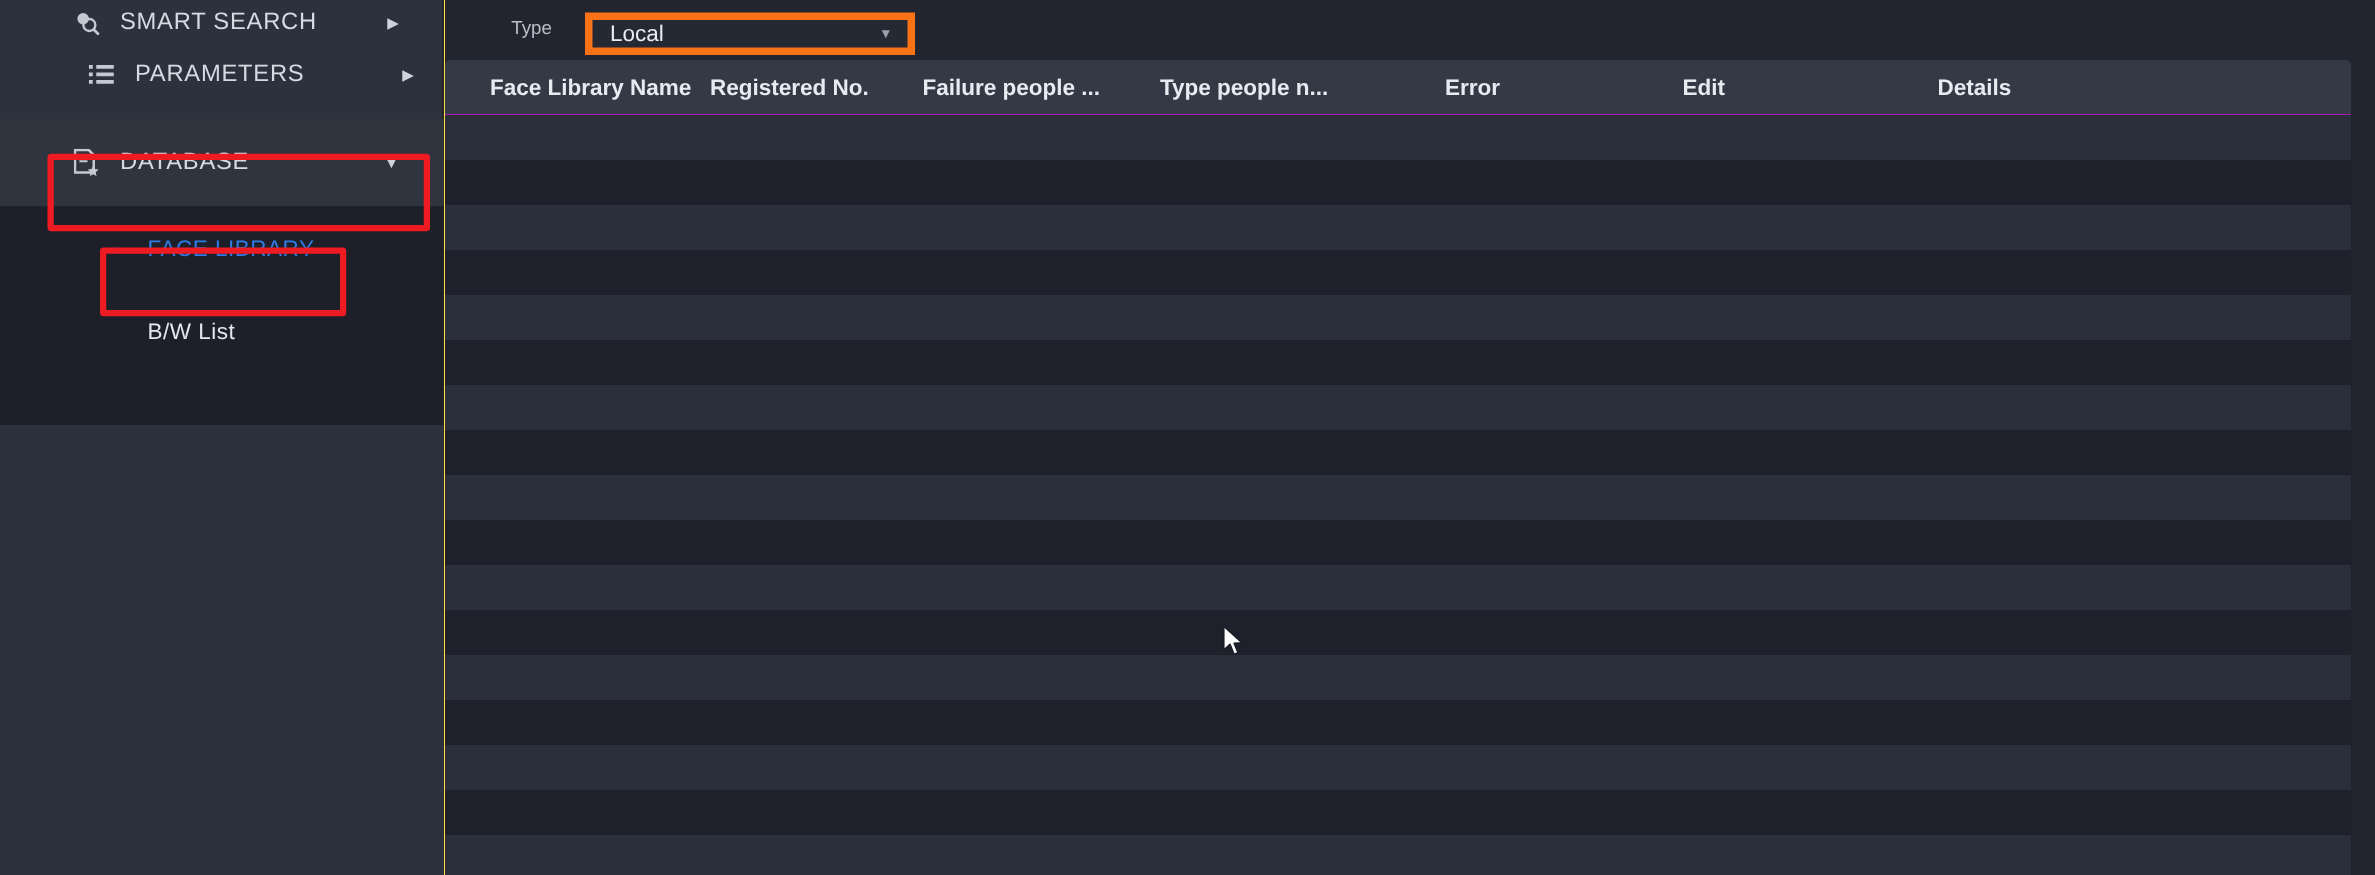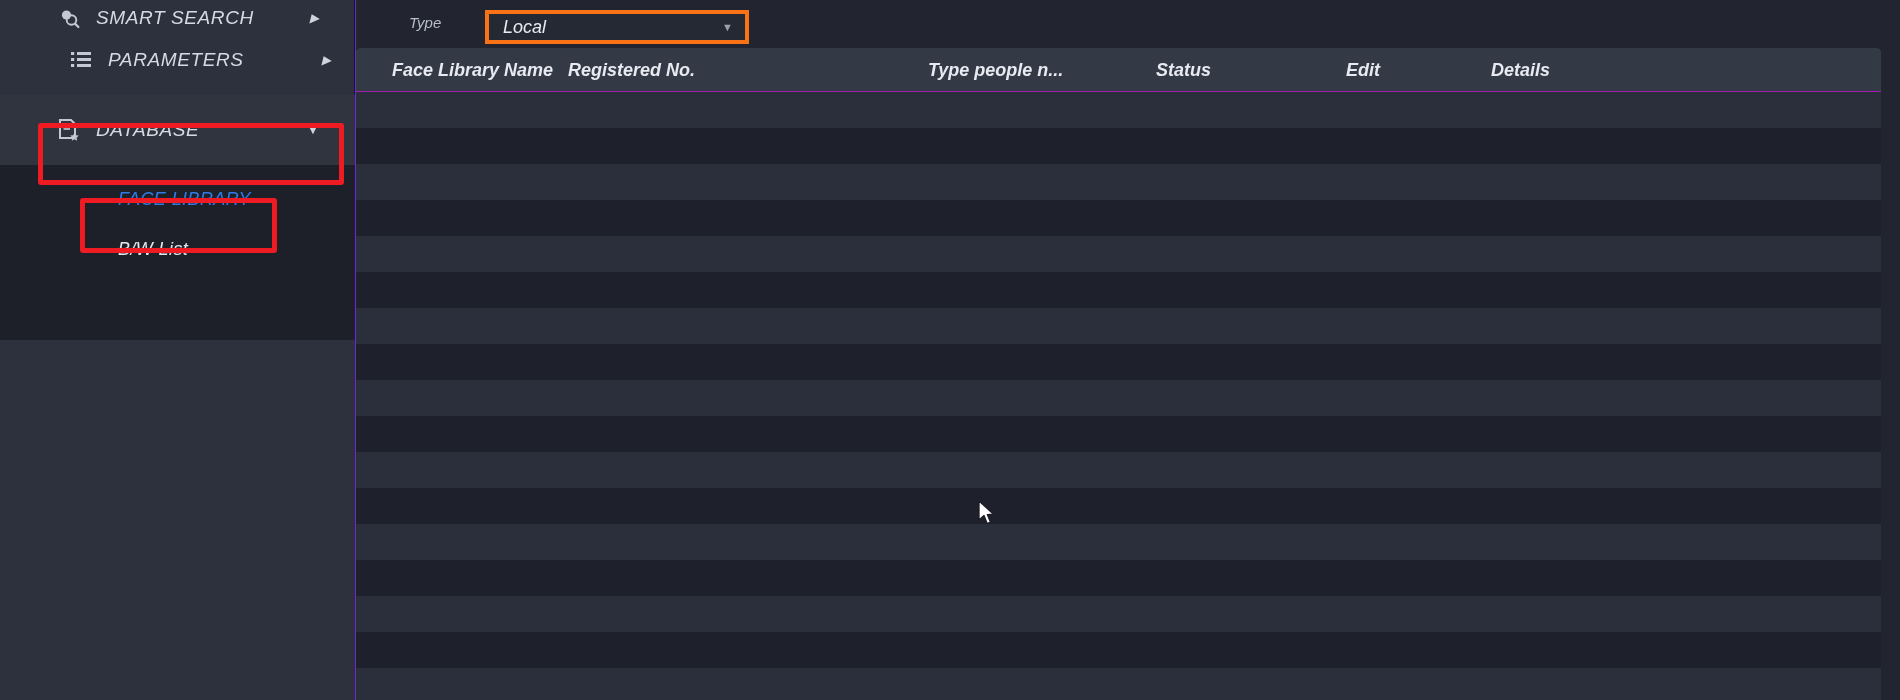--- a/index.html
+++ b/index.html
@@ -9,22 +9,21 @@
     height: 700px;
     overflow: hidden;
     background: #1b1e27;
     font-family: "Liberation Sans", sans-serif;
   }
 
   #app {
     position: relative;
     width: 1900px;
     height: 700px;
-    background: #6d28d9;
-    font-style: italic;
+    background: #fde047;
   }
 
   
   .sidebar {
     position: absolute;
     left: 0; top: 0;
     width: 355px;
     height: 700px;
     background: #2d313d;
     border-right: 1px solid #14161d;
@@ -95,21 +94,21 @@
     position: absolute;
     font-size: 18px;
     letter-spacing: 0.4px;
     white-space: nowrap;
   }
   #sub-face-library { top: 5px; }
   #sub-face-library .sub-label {
     left: 118px;
     color: #2f7ae5;
   }
-  #sub-bw-list { top: 55px; }
+  #sub-bw-list { top: 71px; }
   #sub-bw-list .sub-label {
     left: 118px;
     color: #e3e6ec;
   }
 
   
   .sidebar-lower {
     position: absolute;
     left: 0;
     top: 340px;
@@ -143,24 +142,24 @@
     width: 1544px; height: 55px;
   }
   .toolbar-label {
     position: absolute;
     left: 53px; top: 14px;
     font-size: 15px;
     color: #b9bec9;
   }
   .select-box {
     position: absolute;
-    left: 129px; top: 10px;
+    left: 112px; top: 10px;
     width: 264px; height: 34px;
     background: #252934;
-    border: 4px solid #f97316;
+    border: 6px solid #f97316;
     display: flex;
     align-items: center;
     cursor: pointer;
   }
   .select-value {
     position: absolute;
     left: 14px;
     font-size: 18px;
     color: #e9ebf0;
   }
@@ -288,24 +287,25 @@
       <div class="select-box">
         <span class="select-value">Local</span>
         <span class="select-caret">▼</span>
       </div>
     </div>
 
     <div class="table">
       <div class="thead">
         <div class="th" style="left:36px;">Face Library Name</div>
         <div class="th" style="left:212px;">Registered No.</div>
+        <div class="th" style="left:382px;">Failure people ...</div>
         <div class="th" style="left:572px;">Type people n...</div>
-        <div class="th" style="left:800px;">Status</div>
+        <div class="th" style="left:800px;">Error</div>
         <div class="th" style="left:990px;">Edit</div>
-        <div class="th" style="left:1135px;">Details</div>
+        <div class="th" style="left:1194px;">Details</div>
       </div>
       <div class="tbody" id="tbody">
           <div class="trow odd"></div>
           <div class="trow even"></div>
           <div class="trow odd"></div>
           <div class="trow even"></div>
           <div class="trow odd"></div>
           <div class="trow even"></div>
           <div class="trow odd"></div>
           <div class="trow even"></div>

